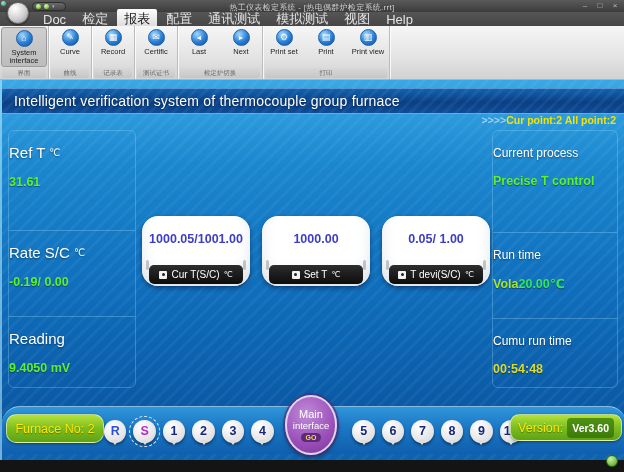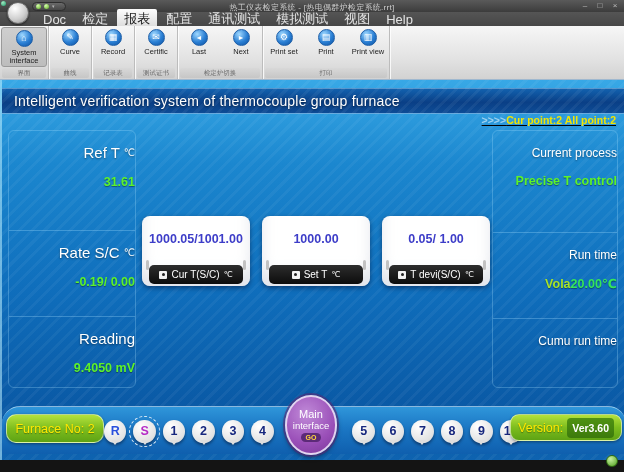--- a/index.html
+++ b/index.html
@@ -72,41 +72,41 @@
       linear-gradient(180deg,#38a8e6 0%,#1b87cf 22%,#0f6ebc 55%,#0a5aa6 85%,#0e63b0 100%);
     border-left:2px solid rgba(190,240,255,.55); }
   .banner { position:absolute; top:8px; left:0; width:624px; height:26px;
     background:
       repeating-linear-gradient(135deg, rgba(255,255,255,.05) 0 3px, rgba(255,255,255,0) 3px 8px),
       linear-gradient(180deg,#1261ae,#0a3f86 55%,#0d4c96);
     border-top:1px solid rgba(160,220,255,.5); border-bottom:1px solid rgba(160,220,255,.6);
     display:flex; align-items:center; }
   .banner-title { color:#ffffff; font-size:14px; padding-left:12px; letter-spacing:.2px;
     text-shadow:0 1px 2px rgba(0,0,0,.5); }
-  .points-line { position:absolute; top:34px; right:8px; font-size:10.5px; font-weight:bold;text-decoration:underline; }
+  .points-line { position:absolute; top:34px; right:8px; font-size:10.5px; font-weight:bold; }
   .points-arrows { color:#9fd2ef; }
   .points-text { color:#f2e400; }
 
   
   .stat-col { position:absolute; top:50px; width:128px; height:258px;
     border:1px solid rgba(170,225,255,.28); border-radius:6px; }
   .stat-col.left { left:6px; } .stat-col.right { right:6px; width:126px; }
-  .stat-block { height:86px; text-align:right; }
+  .stat-block { height:86px; text-align:left; }
   .stat-block + .stat-block { border-top:1px solid rgba(170,225,255,.3); }
   .stat-label { color:#ffffff; font-size:15px; margin-top:13px; text-shadow:0 1px 2px rgba(0,0,0,.45); }
   .stat-col.right .stat-label { font-size:12px; margin-top:15px; }
   .stat-unit { font-size:10px; vertical-align:2px; }
   .stat-value { color:#5df22b; font-size:12.5px; font-weight:bold; margin-top:14px;
     text-shadow:0 1px 1px rgba(0,0,0,.4); }
   .stat-value.yellowish { color:#dcdc30; }
   .vola { color:#a8e428; } .vola-temp { color:#35e65a; }
 
   
   .cards { position:absolute; top:136px; left:140px; display:flex; gap:12px; }
-  .card { position:relative; width:108px; height:70px; background:#ffffff; border-radius:8px;
+  .card { position:relative; width:108px; height:70px; background:#ffffff; border-radius:16px;
     box-shadow:0 2px 5px rgba(0,0,30,.45), inset 0 -14px 14px rgba(210,215,225,.6); }
   .card-value { position:absolute; top:16px; left:0; width:100%; text-align:center;
     color:#3d3dc8; font-size:12.5px; font-weight:bold; }
   .card-notch { position:absolute; bottom:16px; width:3px; height:10px; background:#c2c2c2; border-radius:2px; }
   .card-notch.l { left:4px; } .card-notch.r { right:4px; }
   .card-bar { position:absolute; bottom:2px; left:7px; right:7px; height:19px;
     background:linear-gradient(180deg,#2d2d2d,#0c0c0c); border-radius:5px;
     display:flex; align-items:center; justify-content:center; gap:4px; }
   .card-marker { width:8px; height:8px; background:#f2f2f2; border-radius:1px;
     display:flex; align-items:center; justify-content:center; }
@@ -290,20 +290,21 @@
       <div class="stat-block" data-name="current-process-block">
         <div class="stat-label" data-name="current-process-label">Current process</div>
         <div class="stat-value" data-name="current-process-value">Precise T control</div>
       </div>
       <div class="stat-block" data-name="run-time-block">
         <div class="stat-label" data-name="run-time-label">Run time</div>
         <div class="stat-value"><span class="vola" data-name="vola-label">Vola</span><span class="vola-temp" data-name="vola-value">20.00℃</span></div>
       </div>
       <div class="stat-block" data-name="cumu-run-time-block">
         <div class="stat-label" data-name="cumu-run-time-label">Cumu run time</div>
+        <div class="stat-value yellowish" data-name="cumu-run-time-value">00:54:48</div>
       </div>
     </div>
 
     <div class="cards" data-name="readout-cards">
       <div class="card" data-name="cur-t-card">
         <div class="card-value" data-name="cur-t-value">1000.05/1001.00</div>
         <span class="card-notch l"></span>
           <span class="card-notch r"></span>
         <div class="card-bar" data-name="cur-t-caption-bar">
           <span class="card-marker" data-name="card-marker-icon"></span>

